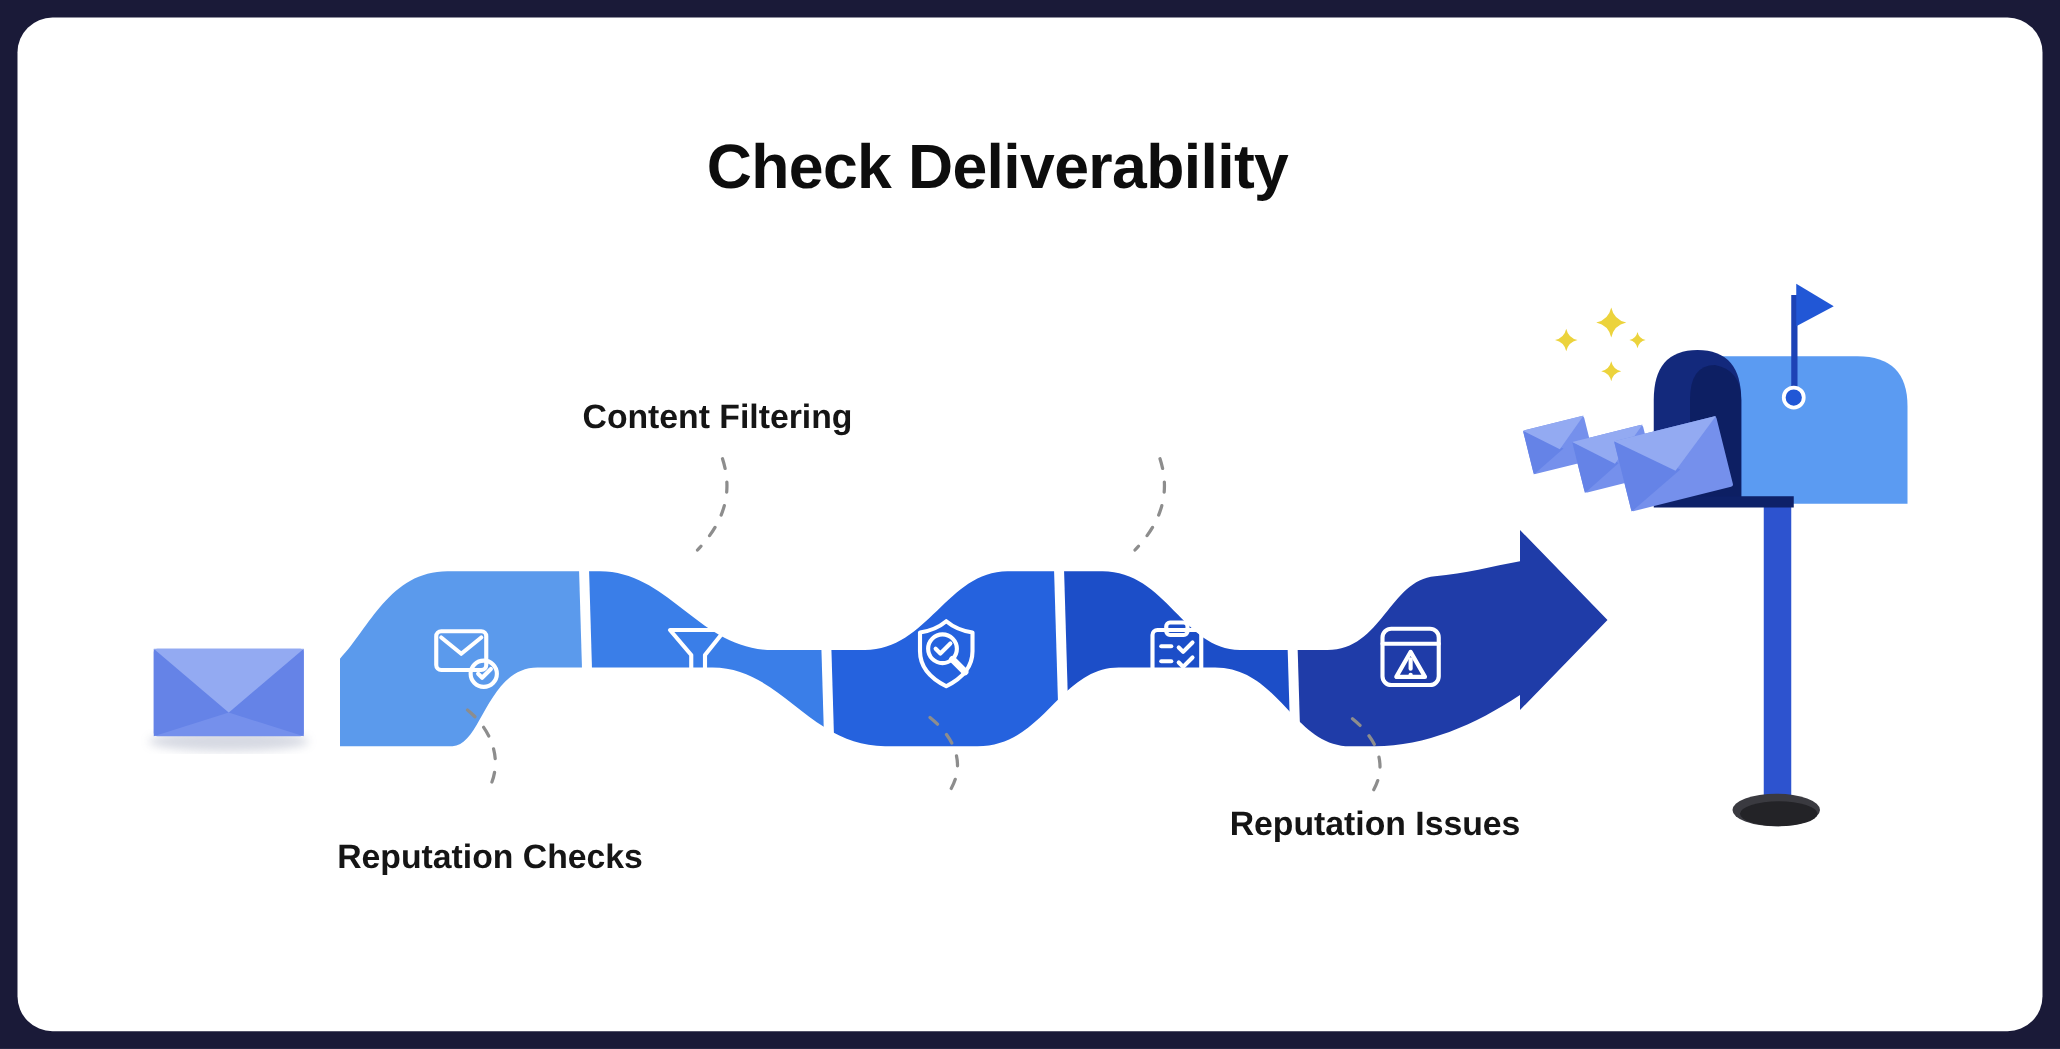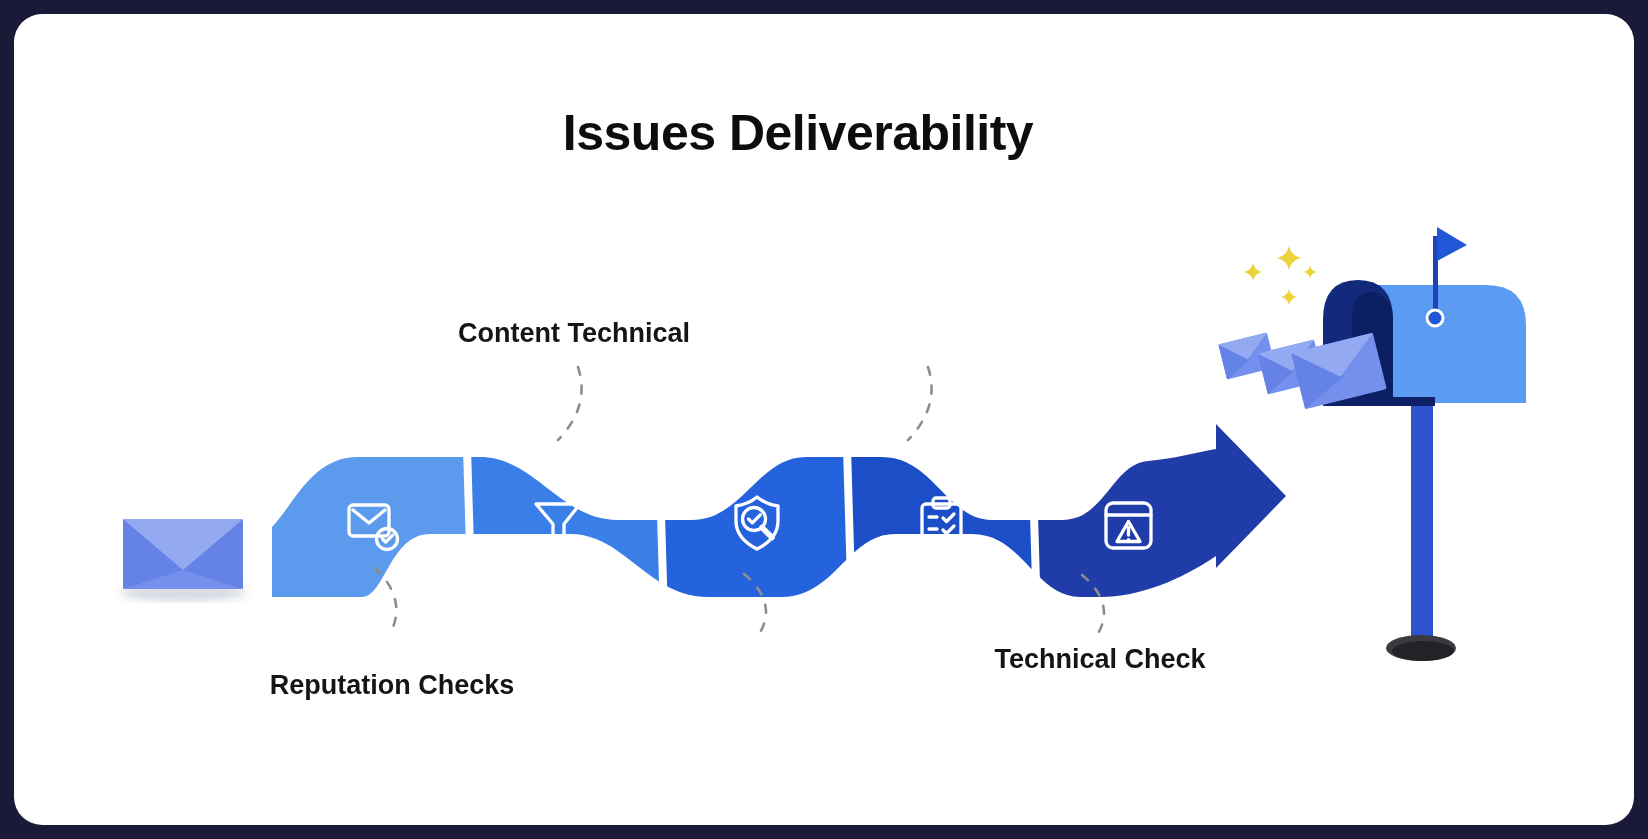--- a/index.html
+++ b/index.html
@@ -21,21 +21,21 @@
          stroke-linecap:round;stroke-linejoin:round;}
   .dashes path{stroke:#8d8d8d;stroke-width:2.6;fill:none;
          stroke-dasharray:8 11;stroke-linecap:round;}
 </style>
 </head>
 <body>
 
 <div class="canvas">
   <div class="card"></div>
 
-  <h1 class="title">Issues Deliverability</h1>
+  <h1 class="title">Check Deliverability</h1>
 
   <svg class="art" viewBox="0 0 1648 839">
     <defs>
       <path id="ribbon" d="M272,527 C295,503 312,457 358,457 L480,457 C535,457 560,520 618,520 L692,520 C742,520 758,457 806,457 L882,457 C933,457 947,520 992,520 L1062,520 C1105,520 1112,464 1148,461 C1172,459 1194,453 1216,449 L1216,424 L1286,496 L1216,568 L1216,556 C1180,580 1140,597 1100,597 L1080,597 C1035,597 1023,534 972,534 L895,534 C848,534 835,597 782,597 L708,597 C648,597 625,534 570,534 L430,534 C390,534 385,597 362,597 L272,597 Z"></path>
       <clipPath id="segc0">
           <polygon points="240,380 461,380 469,650 240,650"></polygon>
         </clipPath>
       <clipPath id="segc1">
           <polygon points="469,380 653,380 661,650 477,650"></polygon>
         </clipPath>
@@ -146,15 +146,15 @@
       <g fill="#ecd33c">
         <path transform="translate(1253,272) scale(0.9)" d="M0,-10 Q1.8,-1.8 10,0 Q1.8,1.8 0,10 Q-1.8,1.8 -10,0 Q-1.8,-1.8 0,-10 Z"></path>
         <path transform="translate(1289,258) scale(1.2)" d="M0,-10 Q1.8,-1.8 10,0 Q1.8,1.8 0,10 Q-1.8,1.8 -10,0 Q-1.8,-1.8 0,-10 Z"></path>
         <path transform="translate(1310,272) scale(0.65)" d="M0,-10 Q1.8,-1.8 10,0 Q1.8,1.8 0,10 Q-1.8,1.8 -10,0 Q-1.8,-1.8 0,-10 Z"></path>
         <path transform="translate(1289,297) scale(0.8)" d="M0,-10 Q1.8,-1.8 10,0 Q1.8,1.8 0,10 Q-1.8,1.8 -10,0 Q-1.8,-1.8 0,-10 Z"></path>
       </g>
     </g>
   </svg>
 
   <div class="stage-label lbl-0">Reputation Checks</div>
-  <div class="stage-label lbl-1">Content Technical</div>
-  <div class="stage-label lbl-4">Technical Check</div>
+  <div class="stage-label lbl-1">Content Filtering</div>
+  <div class="stage-label lbl-4">Reputation Issues</div>
 </div>
 
 </body></html>

